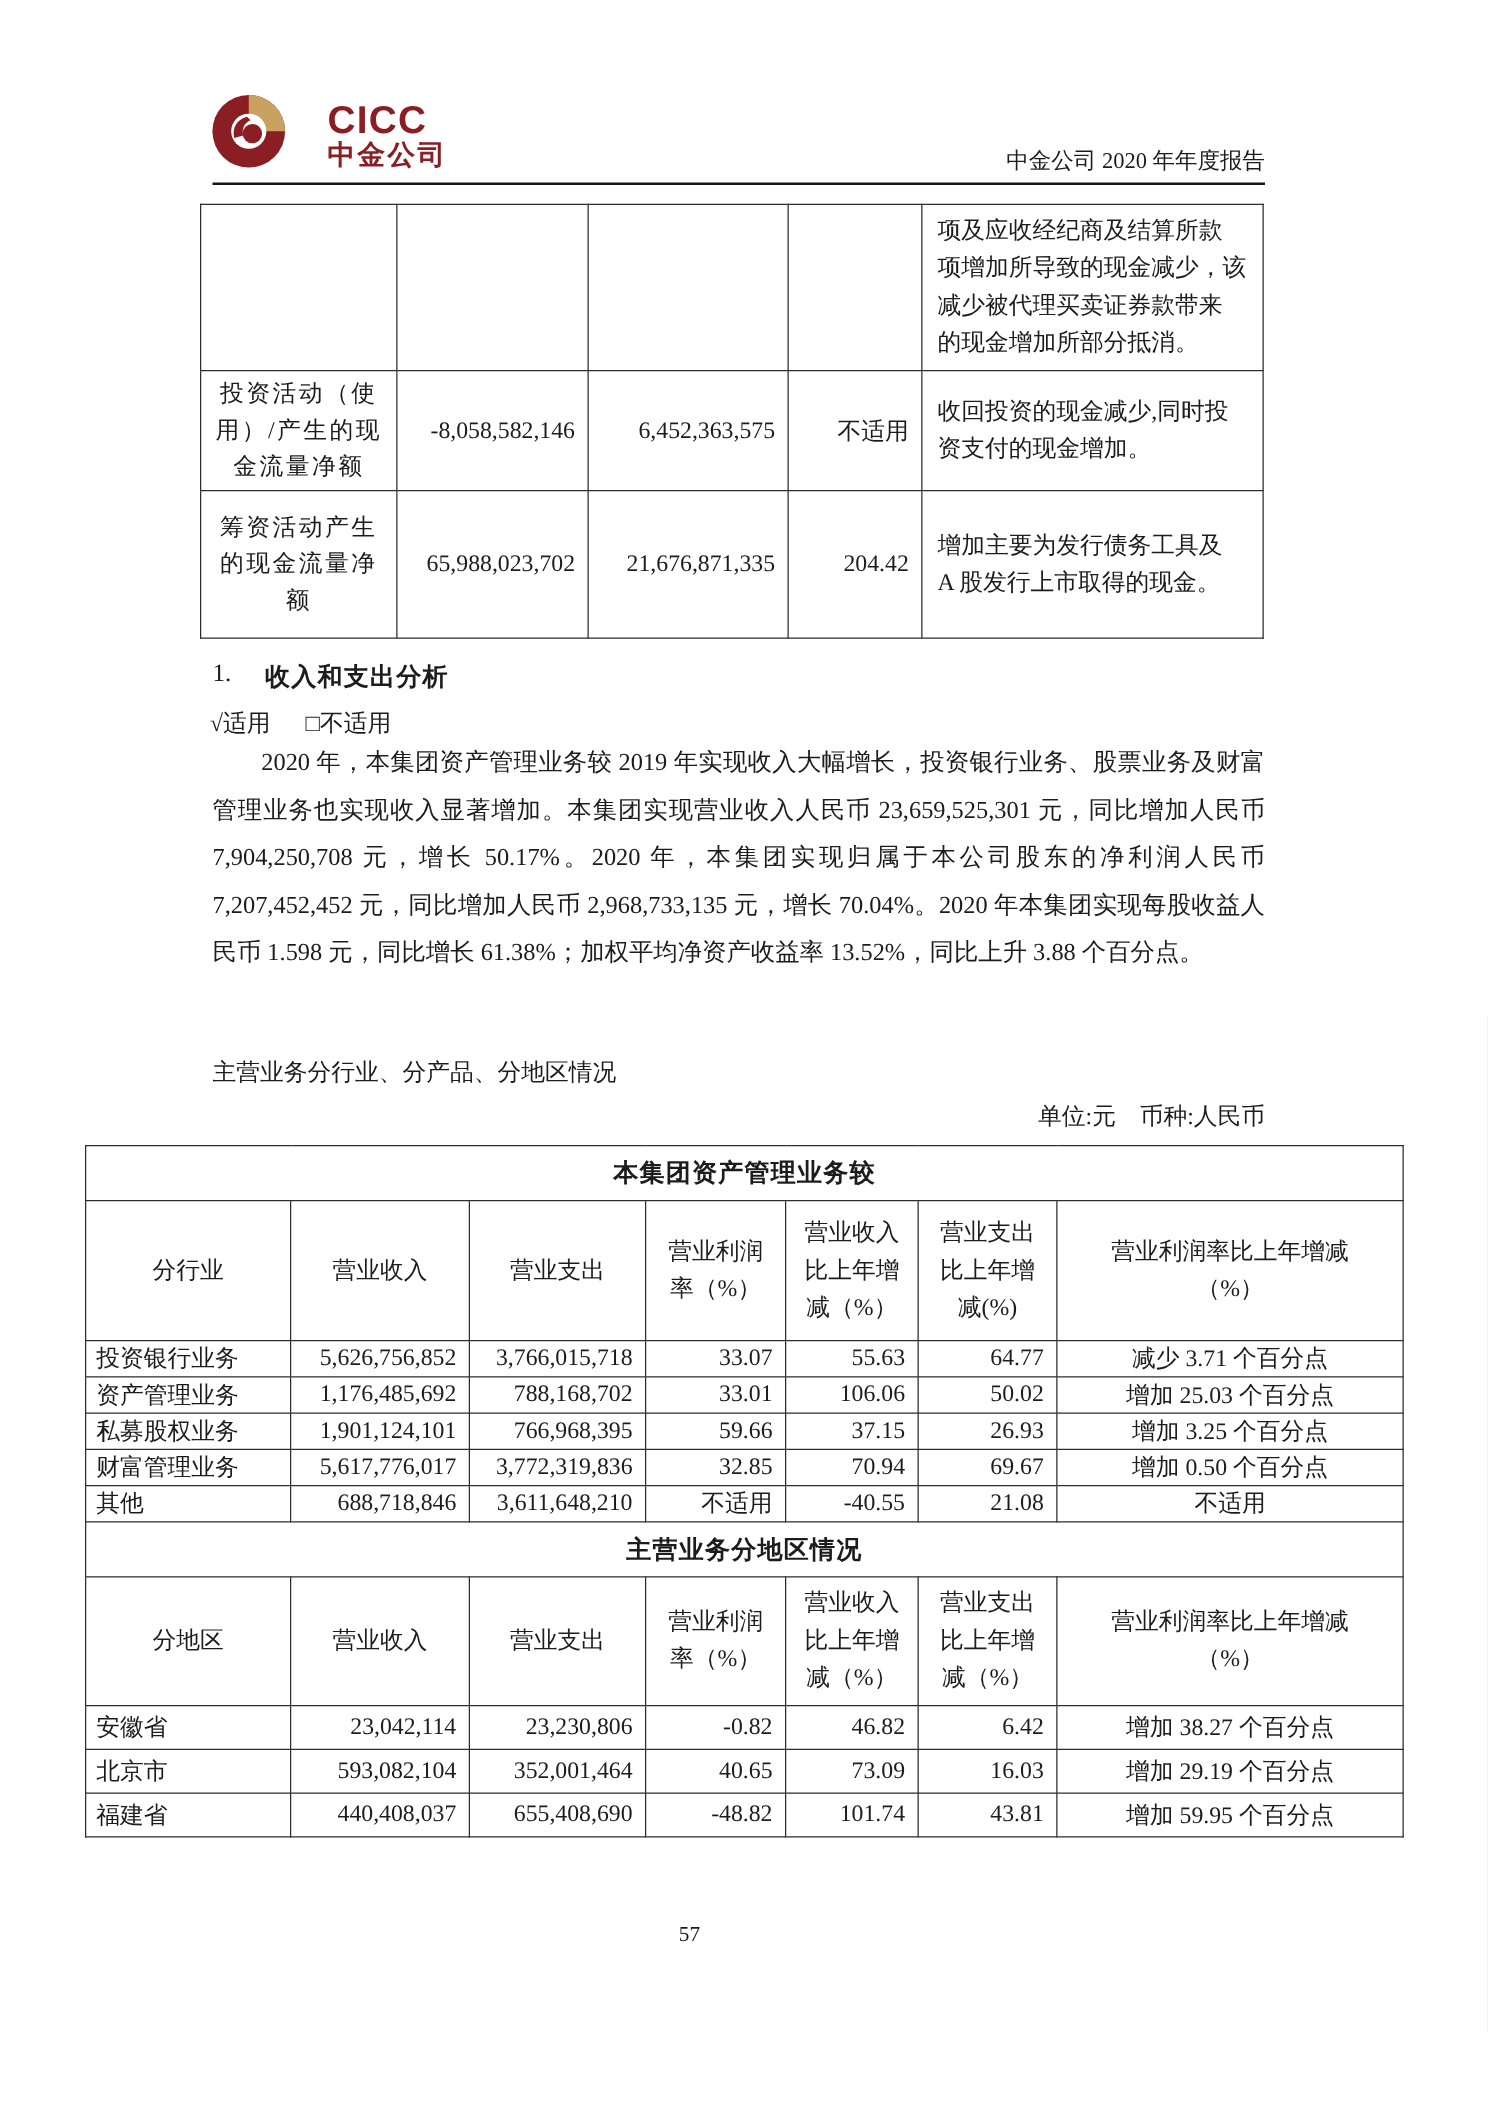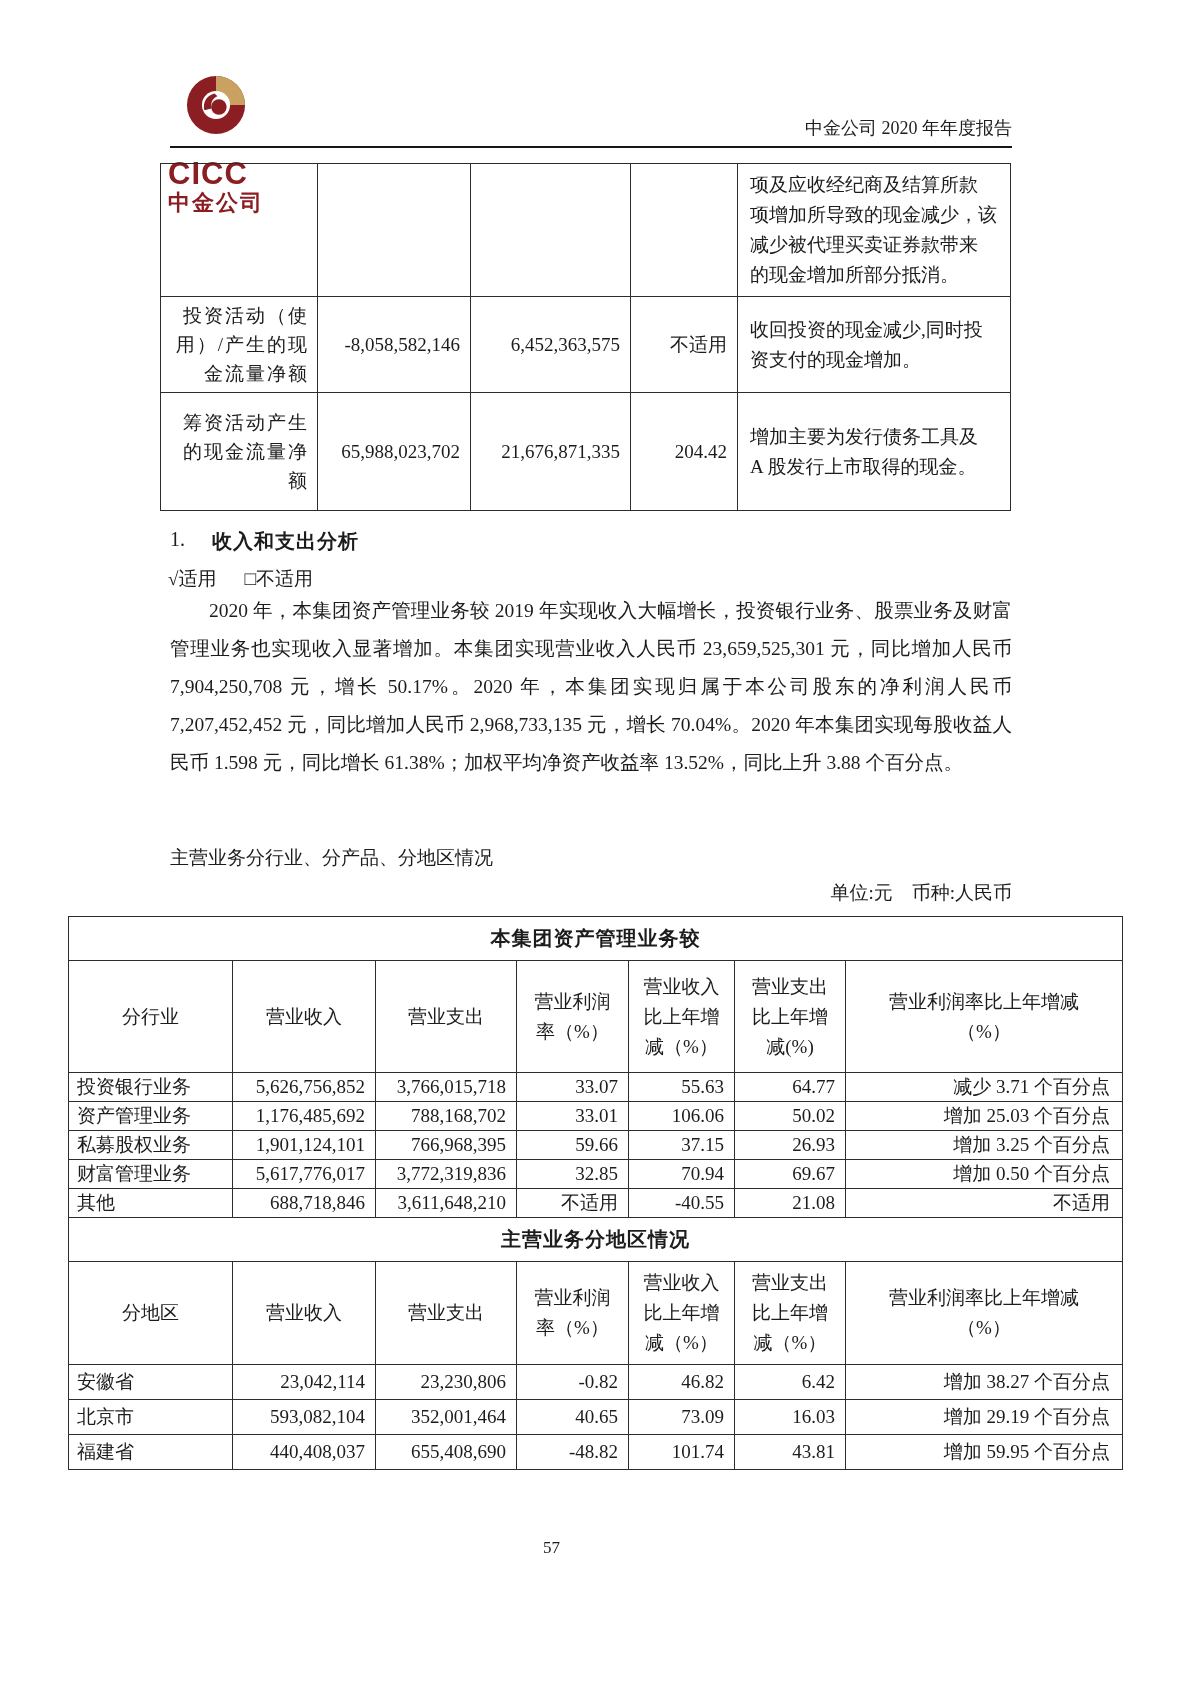--- a/index.html
+++ b/index.html
@@ -6,34 +6,34 @@
   .page{
     position:relative;
     width:1190px;height:1683px;
     background:#ffffff;
     margin:0 auto;
     font-family:"Liberation Serif","DejaVu Serif",serif;
     color:#1c1c1c;
     overflow:hidden;
   }
   
-  .brand{position:absolute;left:168px;top:74px;display:flex;align-items:center;gap:18px;flex-direction:column;}
+  .brand{position:absolute;left:168px;top:74px;display:flex;align-items:center;gap:32px;}
   .brand-text{display:flex;flex-direction:column;line-height:1.05;
     font-family:"Liberation Sans","DejaVu Sans",sans-serif;font-weight:bold;color:#8a1e23;}
   .brand-en{font-size:31px;letter-spacing:1px;}
   .brand-cn{font-size:22px;letter-spacing:2px;}
   .report-title{position:absolute;right:178px;top:116px;font-size:18px;}
   .header-rule{position:absolute;left:170px;top:146px;width:842px;height:2px;background:#161616;}
   
   table{border-collapse:collapse;table-layout:fixed;}
   td,th{border:1px solid #2c2c2c;box-sizing:border-box;font-size:19px;overflow:hidden;}
   
   .cashflow{position:absolute;left:160px;top:163px;width:850px;}
   .cashflow td{vertical-align:middle;}
-  .cashflow .c-item{text-align:right;padding:4px 8px;line-height:29px;letter-spacing:2px;}
+  .cashflow .c-item{text-align:center;padding:4px 8px;line-height:29px;letter-spacing:2px;}
   .cashflow .c-num{text-align:right;padding:4px 10px;}
   .cashflow .c-note{text-align:left;padding:6px 12px;line-height:30px;white-space:pre-line;}
   .cashflow tr.r1 td{height:114px;}
   .cashflow tr.r2 td{height:88px;}
   .cashflow tr.r3 td{height:118px;}
   
   .sec-heading{position:absolute;left:170px;top:528px;display:flex;font-size:20px;}
   .sec-no{width:42px;}
   .sec-title{font-family:"Liberation Sans","DejaVu Sans",sans-serif;font-weight:bold;letter-spacing:1px;}
   .applicability{position:absolute;left:168px;top:566px;display:flex;gap:28px;font-size:19px;}
@@ -53,21 +53,21 @@
   .main-table th{
     font-weight:normal;text-align:center;white-space:pre-line;
     line-height:30px;padding:6px 4px;
   }
   .main-table tr.head1 th{height:112px;}
   .main-table tr.head2 th{height:100px;}
   .main-table tr.ind td{height:28px;}
   .main-table tr.reg td{height:35px;}
   .main-table .m-name{text-align:left;padding:1px 8px;}
   .main-table .m-num{text-align:right;padding:1px 10px;}
-  .main-table .m-chg{text-align:right;padding:1px 12px;}
+  .main-table .m-chg{text-align:center;padding:1px 12px;}
   
   .page-number{position:absolute;left:0;top:1538px;width:1103px;text-align:center;font-size:17px;}
 </style>
 </head>
 <body>
 
 <div class="page">
 
   <div class="brand">
     <span>

